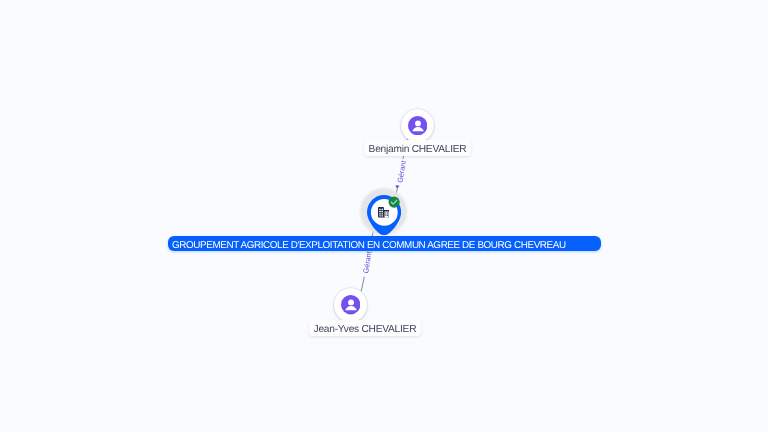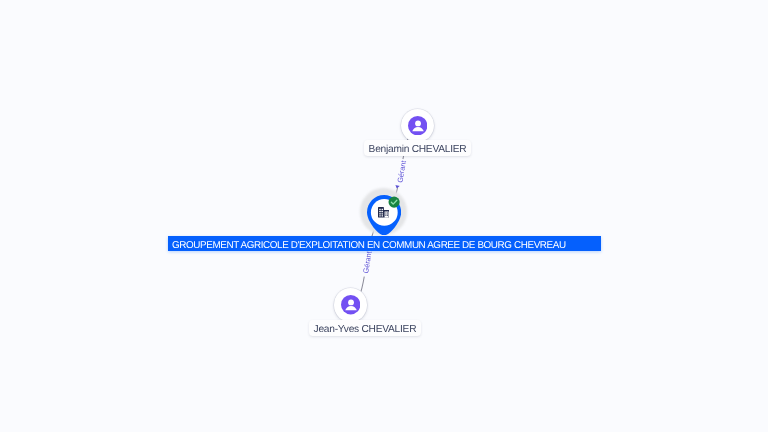--- a/index.html
+++ b/index.html
@@ -22,21 +22,21 @@
   .company-halo{position:absolute;left:0;top:0;width:47px;height:47px;border-radius:50%;
      background:#e4e5e7;filter:blur(0.9px);}
   .company-pin{position:absolute;left:7.4px;top:7.0px;width:34.2px;height:40.4px;}
   .company-badge{position:absolute;width:12.2px;height:12.2px;}
 
   
   .node-label{position:absolute;white-space:nowrap;will-change:transform;transform:translateZ(0);
      font-size:10.2px;letter-spacing:-0.25px;color:#3d4560;background:#fdfdfe;
      border-radius:4px;padding:0 4.6px;line-height:19.2px;height:15.5px;overflow:hidden;box-sizing:border-box;
      box-shadow:0 1px 2.5px rgba(40,45,80,.13);}
-  .node-label.selected{background:#0560fd;color:#ffffff;border-radius:0;
+  .node-label.selected{background:#0560fd;color:#ffffff;border-radius:6px;
      box-shadow:0 1px 3px rgba(13,110,253,.28);font-size:9.9px;letter-spacing:-0.395px;
      padding:0 4px;width:432.6px;height:14.5px;line-height:20.1px;box-sizing:border-box;
      overflow:hidden;}
 </style>
 </head>
 <body>
 
 <div id="stage">
 
   <svg class="edges" viewBox="0 0 768 432">

